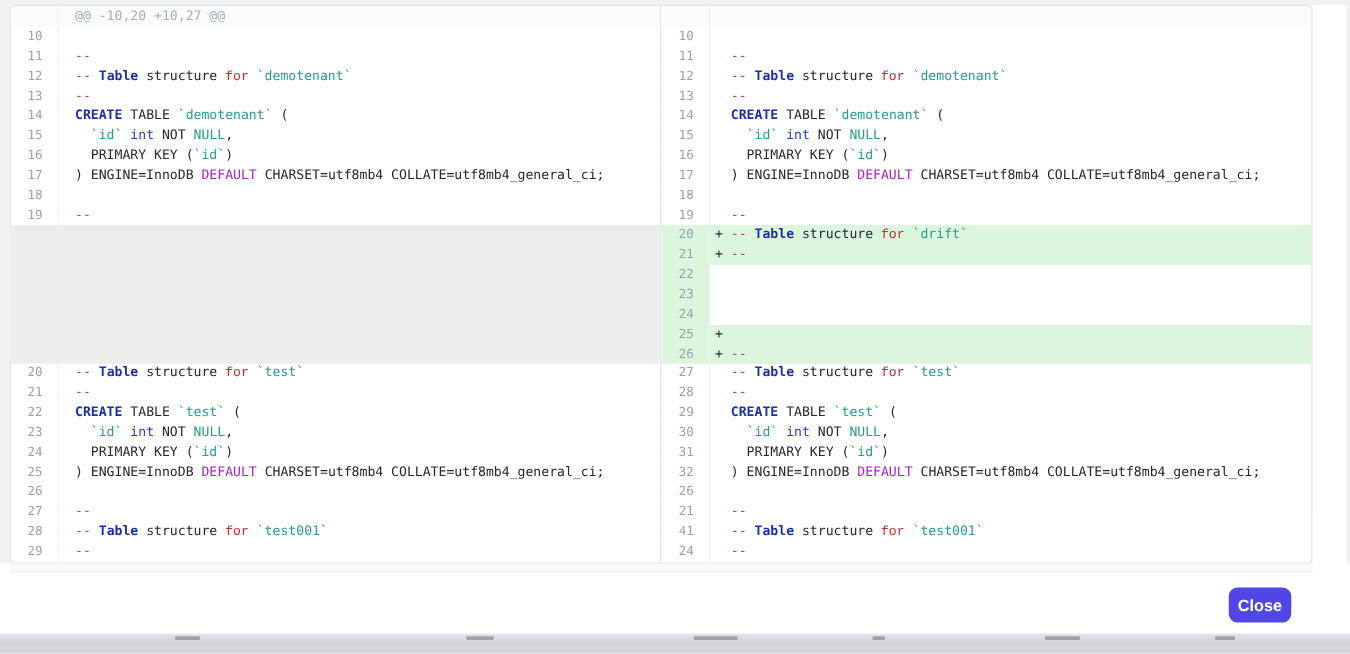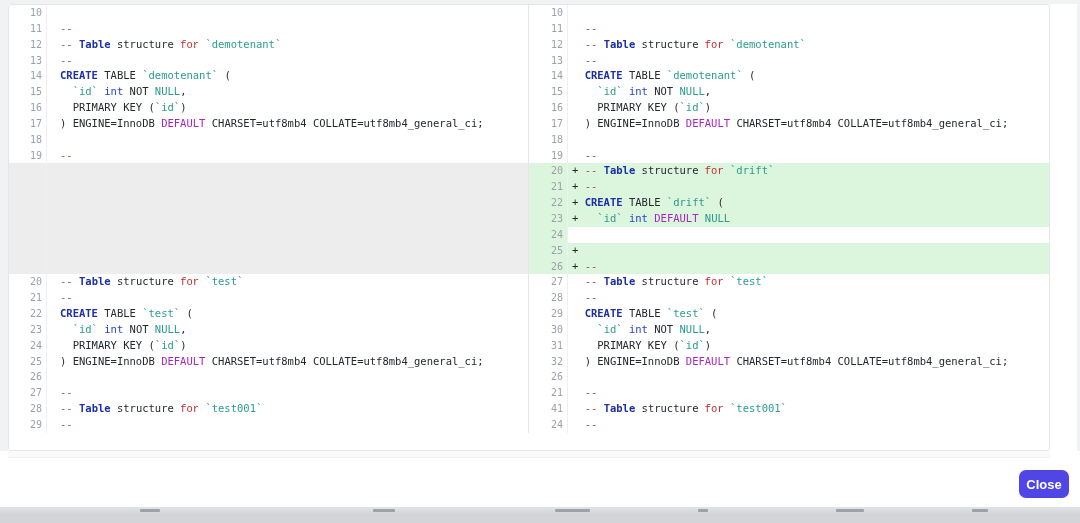--- a/index.html
+++ b/index.html
@@ -19,21 +19,21 @@
     box-sizing:border-box;background:#fff;border:1px solid #e4e6e9;border-radius:3px;
     overflow:hidden;font-family:"DejaVu Sans Mono",monospace;
     font-size:10.5px;color:#24292f;
   }
   .drow{display:flex;height:15.85px;line-height:15.85px;}
   .drow.hunk{height:17px;line-height:17px;}
   .hunk .ln,.hunk .code{background:#fafbfc;}
   .hunk-text{color:#a7adb7;}
   .ln{
     flex:0 0 38px;width:38px;box-sizing:border-box;text-align:right;
-    padding-right:4px;color:#9ba1ac;font-size:10px;
+    padding-right:12px;color:#9ba1ac;font-size:10px;
     border-right:1px solid #eef0f2;overflow:hidden;
   }
   .ln.lnr{flex-basis:39px;width:39px;}
   .code{white-space:pre;overflow:hidden;box-sizing:border-box;}
   .code.cl{flex:0 0 482px;width:482px;padding-left:13px;border-right:1px solid #e4e6e9;}
   .code.cr{flex:1 1 auto;padding-left:4px;}
   .ph{background:var(--ph-bg,#ededee);}
   .add{background:var(--added-bg,#dcf5dd);}
   
   .tk-kw{color:var(--tk-kw,#1c2fa8);font-weight:bold;}
@@ -44,41 +44,47 @@
   .tk-dash{color:var(--tk-dash,#b5423c);}
 
   
   .hscroll{
     position:absolute;left:8px;top:451px;width:1042px;height:7px;
     background:#fafafa;border-bottom:1px solid #f0f0f1;box-sizing:border-box;
   }
 
   
   .close-button{
-    position:absolute;left:1019px;top:470px;width:50px;height:28px;
+    position:absolute;left:983px;top:470px;width:50px;height:28px;
     background:var(--accent,#4f46e5);color:#fff;border:none;border-radius:7px;
     font-family:"Liberation Sans",sans-serif;font-size:13px;font-weight:600;
     display:flex;align-items:center;justify-content:center;cursor:pointer;
   }
 
   
   .bottom-band{
     position:absolute;left:0;top:507px;width:1080px;height:16px;
     background:linear-gradient(#e2e3e6,#d2d4d8 45%);
   }
   .frag{position:absolute;top:2px;height:3px;background:rgba(100,104,116,.5);border-radius:1px;}
 </style>
 </head>
 <body>
 
 <div class="edge edge-top"></div>
 <div class="edge edge-left"></div>
 <div class="edge edge-right"></div>
 
 <div class="diff-wrap">
+  <div class="drow hunk">
+    <div class="ln"></div>
+    <div class="code cl hunk-text">@@ -10,20 +10,27 @@</div>
+    <div class="ln lnr"></div>
+    <div class="code cr"></div>
+  </div>
   <div id="diff-rows">
       <div class="drow">
         <div class="ln ctx">10</div>
         <div class="code cl ctx"></div>
         <div class="ln lnr ctx">10</div>
         <div class="code cr ctx"><span class="pfx">  </span></div>
       </div>
       <div class="drow">
         <div class="ln ctx">11</div>
         <div class="code cl ctx"><span class="tk-dash">--</span></div>
@@ -142,27 +148,25 @@
       <div class="drow">
         <div class="ln ph"></div>
         <div class="code cl ph"></div>
         <div class="ln lnr add">21</div>
         <div class="code cr add"><span class="pfx">+ </span><span class="tk-dash">--</span></div>
       </div>
       <div class="drow">
         <div class="ln ph"></div>
         <div class="code cl ph"></div>
         <div class="ln lnr add">22</div>
-        <div class="code cr add"><span class="pfx">+ </span><span class="tk-kw">CREATE</span> TABLE <span class="tk-str">`drift`</span> (</div>
       </div>
       <div class="drow">
         <div class="ln ph"></div>
         <div class="code cl ph"></div>
         <div class="ln lnr add">23</div>
-        <div class="code cr add"><span class="pfx">+ </span>  <span class="tk-str">`id`</span> <span class="tk-type">int</span> <span class="tk-def">DEFAULT</span> <span class="tk-str">NULL</span></div>
       </div>
       <div class="drow">
         <div class="ln ph"></div>
         <div class="code cl ph"></div>
         <div class="ln lnr add">24</div>
       </div>
       <div class="drow">
         <div class="ln ph"></div>
         <div class="code cl ph"></div>
         <div class="ln lnr add">25</div>

